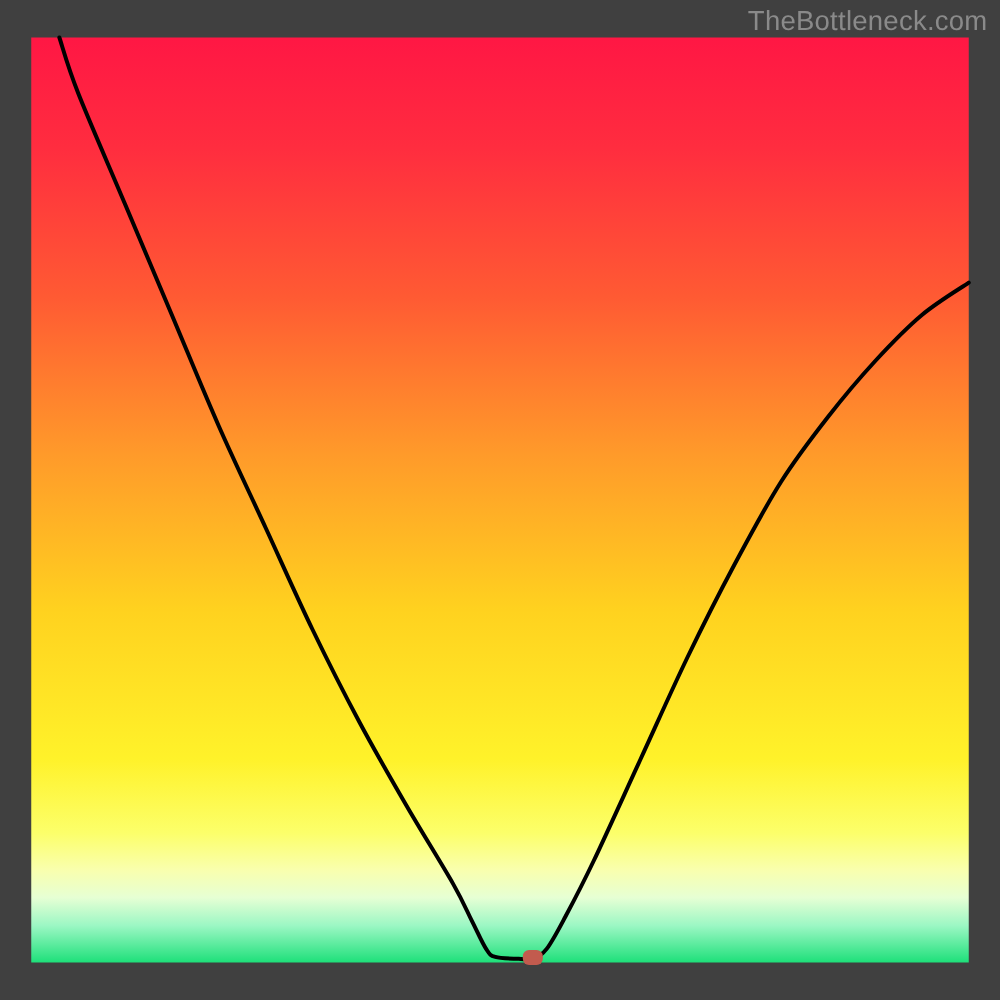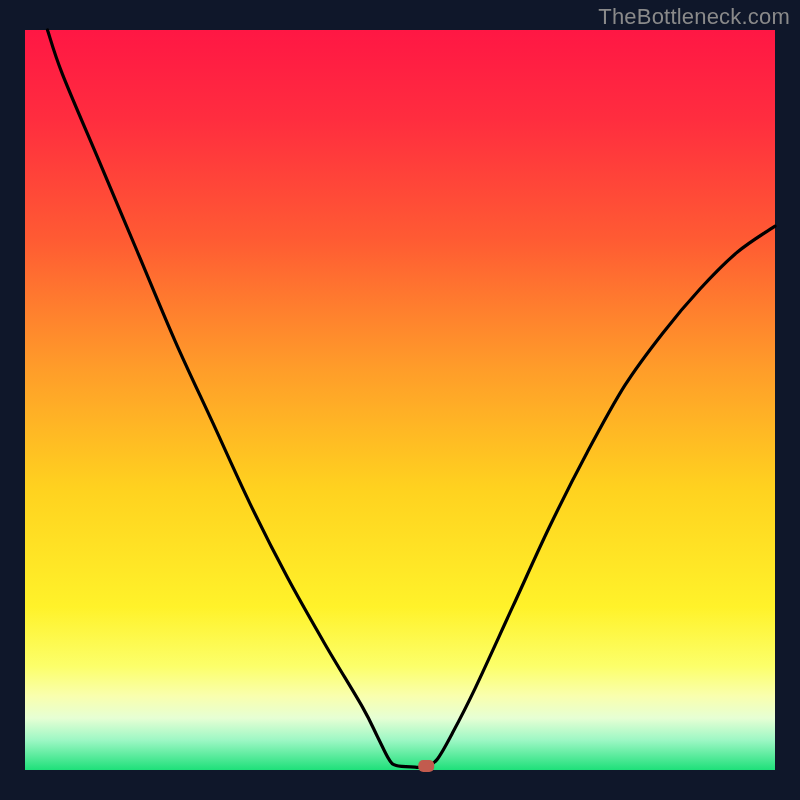--- a/index.html
+++ b/index.html
@@ -8,21 +8,21 @@
     width: 800px;
     height: 800px;
     background: #000;
     overflow: hidden;
     font-family: Arial, Helvetica, sans-serif;
   }
   .frame {
     position: relative;
     width: 800px;
     height: 800px;
-    background: #0f172a;
+    background: #404040;
   }
   .watermark {
     position: absolute;
     top: 4px;
     right: 10px;
     color: #8a8a8a;
     font-size: 22px;
     font-weight: 500;
     letter-spacing: 0.2px;
     user-select: none;

